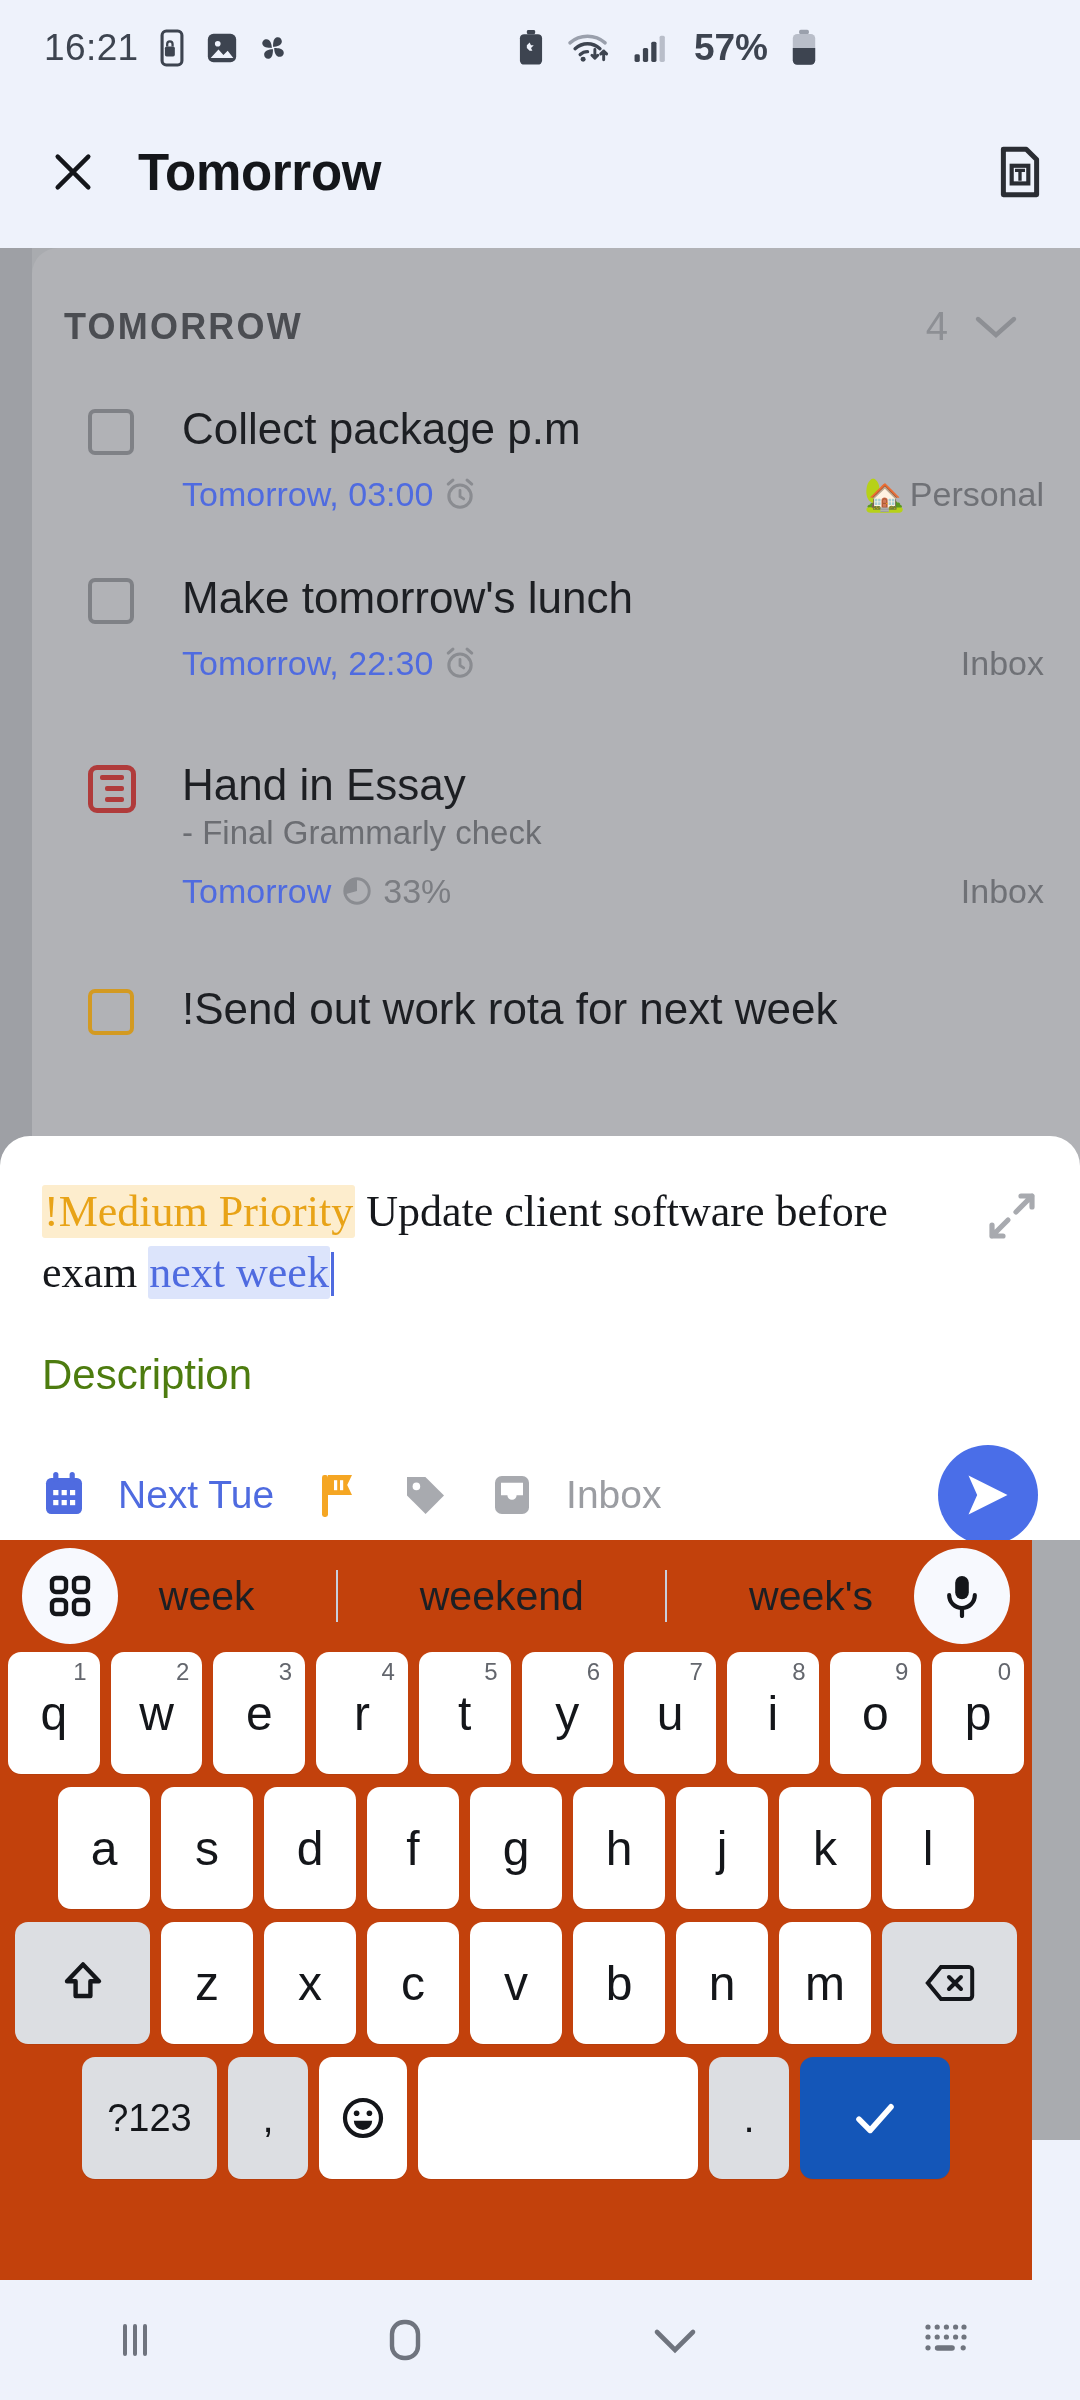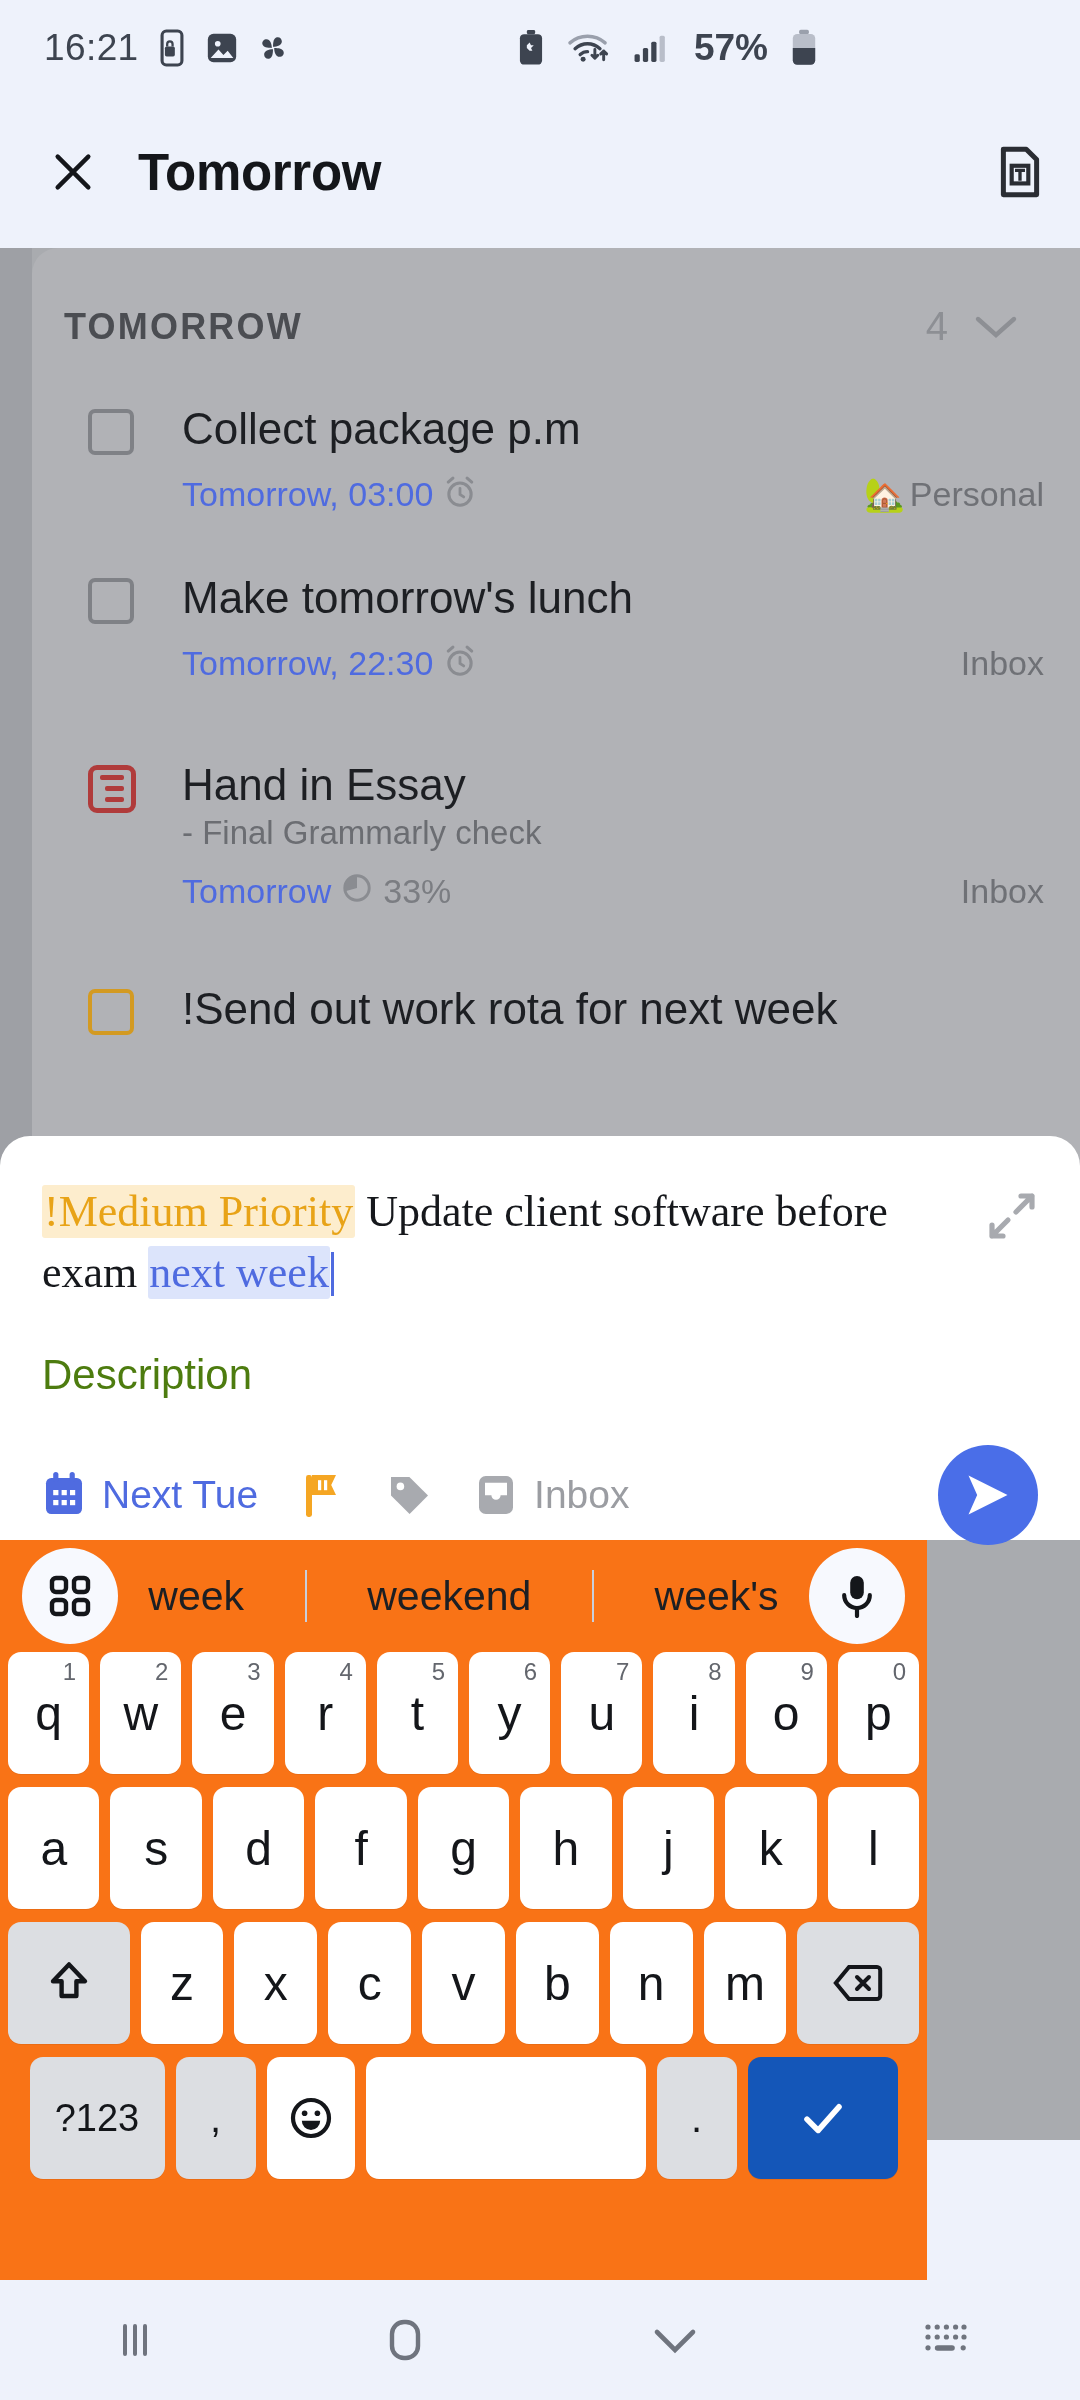--- a/index.html
+++ b/index.html
@@ -58,53 +58,53 @@
     display: flex; flex-direction: column; justify-content: center; gap: 6px; padding: 0 7px;
   }
   .icon-red i { display: block; height: 5px; background: #b03b3b; border-radius: 2px; }
   .icon-red i:nth-child(1){ width:100%; }
   .icon-red i:nth-child(2){ width:78%; margin-left:auto; }
   .icon-red i:nth-child(3){ width:78%; margin-left:auto; }
   .task-body { flex: 1; margin-left: 38px; }
   .task-title { font-size: 44px; color: #1d1f23; line-height: 1.18; }
   .task-note { font-size: 33px; color: #6b6d72; margin-top: 3px; }
   .task-meta { display: flex; align-items: center; justify-content: space-between; margin-top: 20px; }
-  .meta-left { display: flex; align-items: flex-start; gap: 10px; }
+  .meta-left { display: flex; align-items: center; gap: 10px; }
   .meta-date { font-size: 34px; color: #4f6be0; }
   .meta-pct { font-size: 34px; color: #7b7d82; }
   .meta-right { display: flex; align-items: center; gap: 4px; font-size: 34px; color: #6f7176; }
   .emoji { font-size: 33px; }
 
   
   .sheet {
     position: absolute; top: 1136px; left: 0; width: 1080px; height: 404px;
     background: #ffffff; border-top-left-radius: 30px; border-top-right-radius: 30px;
     padding: 46px 42px 0 42px;
   }
   .sheet-input { position: relative; padding-right: 76px; }
   .sheet-text { font-size: 44px; line-height: 1.38; color: #16181c; font-family: Liberation Serif, serif; }
   .hl-amber { background: #fdedcd; color: #e8a317; border-radius: 3px; padding: 2px 2px; }
   .hl-blue { background: #dce4fb; color: #4f6be0; border-radius: 3px; padding: 2px 1px; }
   .caret { display: inline-block; width: 3px; height: 44px; background: #4f6be0; vertical-align: -9px; margin-left: 1px; }
   .expand-ico { position: absolute; top: 8px; right: 0; }
   .sheet-desc { font-size: 42px; color: #4d7c0f; margin-top: 48px; }
 
   .sheet-tools { display: flex; align-items: center; margin-top: 46px; }
-  .tool { display: flex; align-items: center; gap: 16px; margin-right: 42px; }
+  .tool { display: flex; align-items: center; gap: 32px; margin-right: 42px; }
   .tool-label { font-size: 39px; }
   .tool-label.blue { color: #4f6be0; }
   .tool-label.grey { color: #9b9da2; }
   .tools-spacer { flex: 1; }
   .send-btn {
     width: 100px; height: 100px; border-radius: 50px; background: #4a6ee8;
     display: flex; align-items: center; justify-content: center; flex: 0 0 auto;
   }
 
   
-  .keyboard { position: absolute; top: 1540px; left: 0; width: 927px; height: 740px; background: #f97316; }
+  .keyboard { position: absolute; top: 1540px; left: 0; width: 1032px; height: 740px; background: #c2410c; }
   .sugg { height: 112px; display: flex; align-items: center; padding: 0 22px; }
   .sugg-btn { width: 96px; height: 96px; border-radius: 48px; background: #f7f9fe;
               display: flex; align-items: center; justify-content: center; flex: 0 0 auto; }
   .sugg-words { flex: 1; display: flex; align-items: center; justify-content: space-around; }
   .sugg-word { font-size: 41px; color: #1d1f23; }
   .sugg-sep { width: 2px; height: 52px; background: #c9cfdd; }
 
   .krow { display: flex; justify-content: center; align-items: center; gap: 11px; padding: 0 8px; margin-bottom: 13px; }
   .key {
     position: relative; background: #ffffff; border-radius: 13px;

